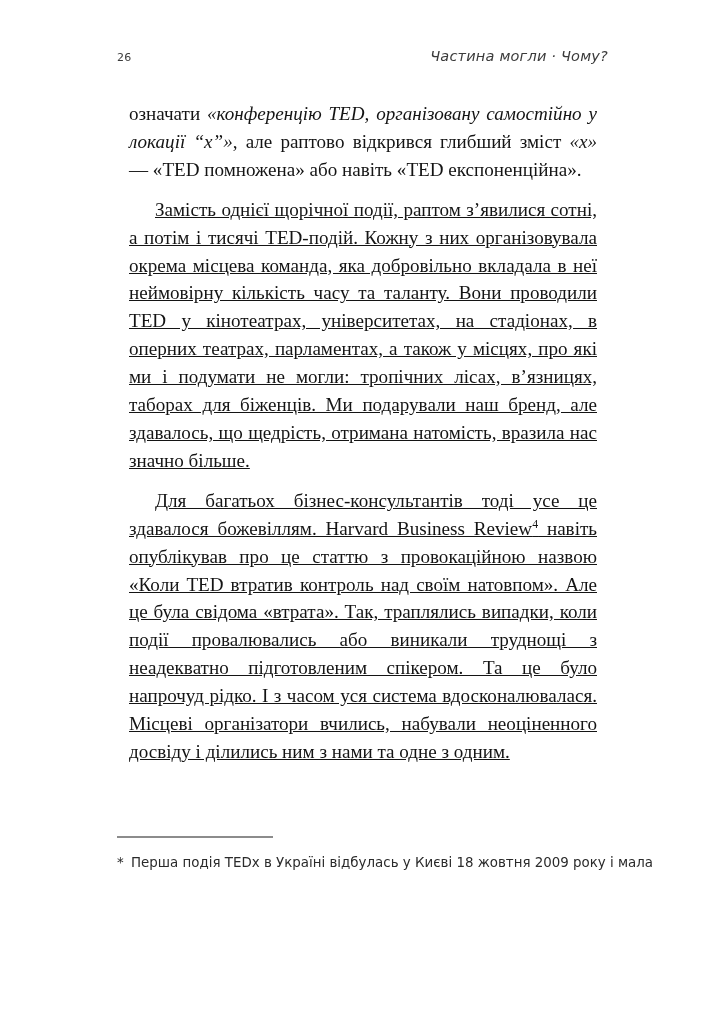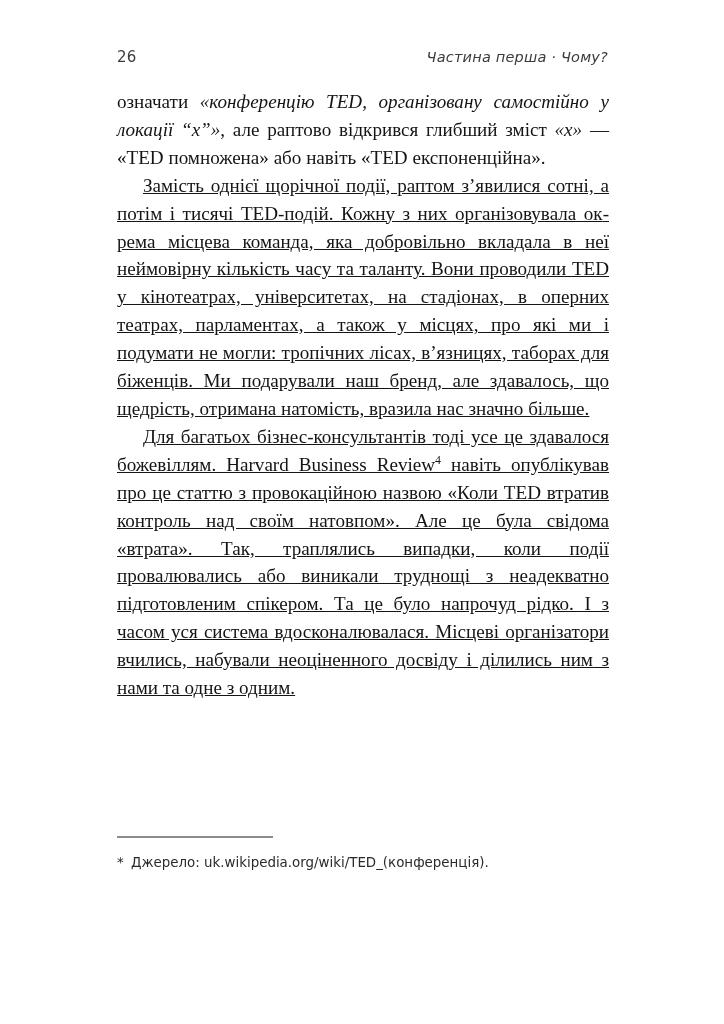--- a/index.html
+++ b/index.html
@@ -31,42 +31,42 @@
     left: 117px;
     right: 116px;
     top: 48px;
     height: 22px;
     display: flex;
     align-items: baseline;
     justify-content: space-between;
   }
   .folio {
     font-family: "DejaVu Sans", "Liberation Sans", sans-serif;
-    font-size: 15px;
+    font-size: 11px;
     color: #3b3b3b;
     letter-spacing: 0.3px;
   }
   .head-title {
     font-family: "DejaVu Sans", "Liberation Sans", sans-serif;
     font-style: italic;
     font-size: 14.5px;
     color: #3b3b3b;
     letter-spacing: 0.2px;
     white-space: nowrap;
   }
 
   
   .textblock {
     position: absolute;
     left: 117px;
     top: 88px;
     width: 492px;
   }
   .para {
-    margin: 0;
+    margin: 12px;
     font-size: 19.1px;
     line-height: 27.9px;
     text-align: justify;
     text-justify: inter-word;
     hyphens: manual;
     color: #141414;
   }
   .para + .para {
     text-indent: 26px;
     text-decoration: underline;
@@ -115,36 +115,36 @@
     white-space: nowrap;
   }
 </style>
 </head>
 <body>
 
 <div class="page">
 
   <div class="running-head">
     <span class="folio">26</span>
-    <span class="head-title">Частина перша · Чому?</span>
+    <span class="head-title">Частина могли · Чому?</span>
   </div>
 
   <div class="textblock">
 
     <p class="para">означати <i>«конференцію TED, організовану самостійно у локації&nbsp;“x”»</i>, але раптово відкрився глибший зміст <i>«x»</i> — «TED помно­жена» або навіть «TED експоненційна».</p>
 
     <p class="para">Замість однієї щорічної події, раптом з’явилися сотні, а потім і тисячі TED-подій. Кожну з них організовувала ок­рема місцева команда, яка добровільно вкладала в неї неймо­вірну кількість часу та таланту. Вони проводили TED у кі­нотеатрах, університетах, на стадіонах, в оперних театрах, парламентах, а також у місцях, про які ми і подумати не мо­гли: тропічних лісах, в’язницях, таборах для біженців. Ми по­дарували наш бренд, але здавалось, що щедрість, отримана натомість, вразила нас значно більше.</p>
 
     <p class="para"><span>Для багатьох бізнес-консультантів тоді усе це здавалося божевіллям. Harvard Business Review</span><sup class="fnref">4</sup><span> навіть опублікував про це статтю з провокаційною назвою «Коли TED втратив контроль над своїм натовпом». Але це була свідома «втрата». Так, траплялись випадки, коли події провалювались або ви­никали труднощі з неадекватно підготовленим спікером. Та це було напрочуд рідко. І з часом уся система вдосконалюва­лася. Місцеві організатори вчились, набували неоціненного досвіду і ділились ним з нами та одне з одним.</span></p>
 
 
 
   </div>
 
   <div class="footnote-area">
     <hr class="footnote-rule">
     <div class="footnote">
       <span class="marker">*</span>
-      <span class="fn-line">Джерело: uk.wikipedia.org/wiki/TED_(конференція).</span>
+      <span class="fn-line">Перша подія TEDx в Україні відбулась у Києві 18 жовтня 2009 року і мала</span>
     </div>
   </div>
 
 </div>
 
 </body></html>

